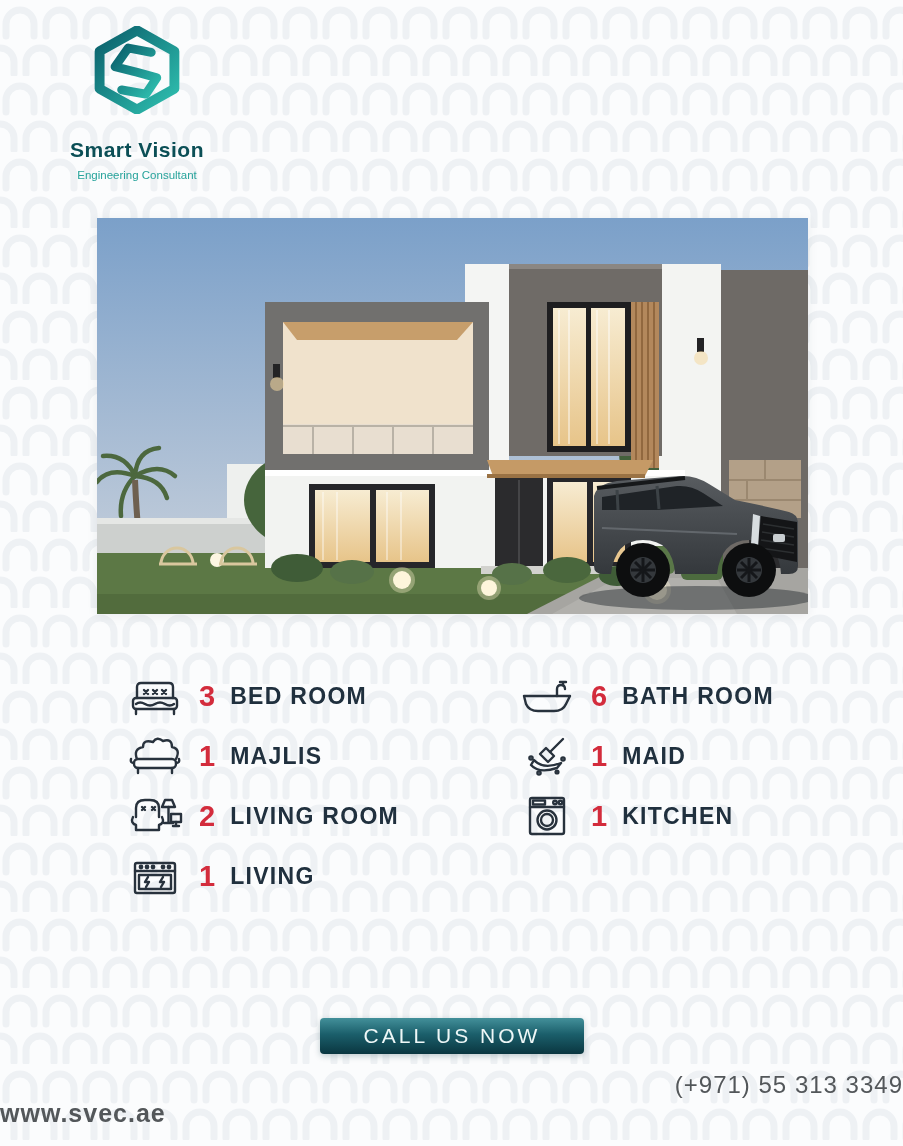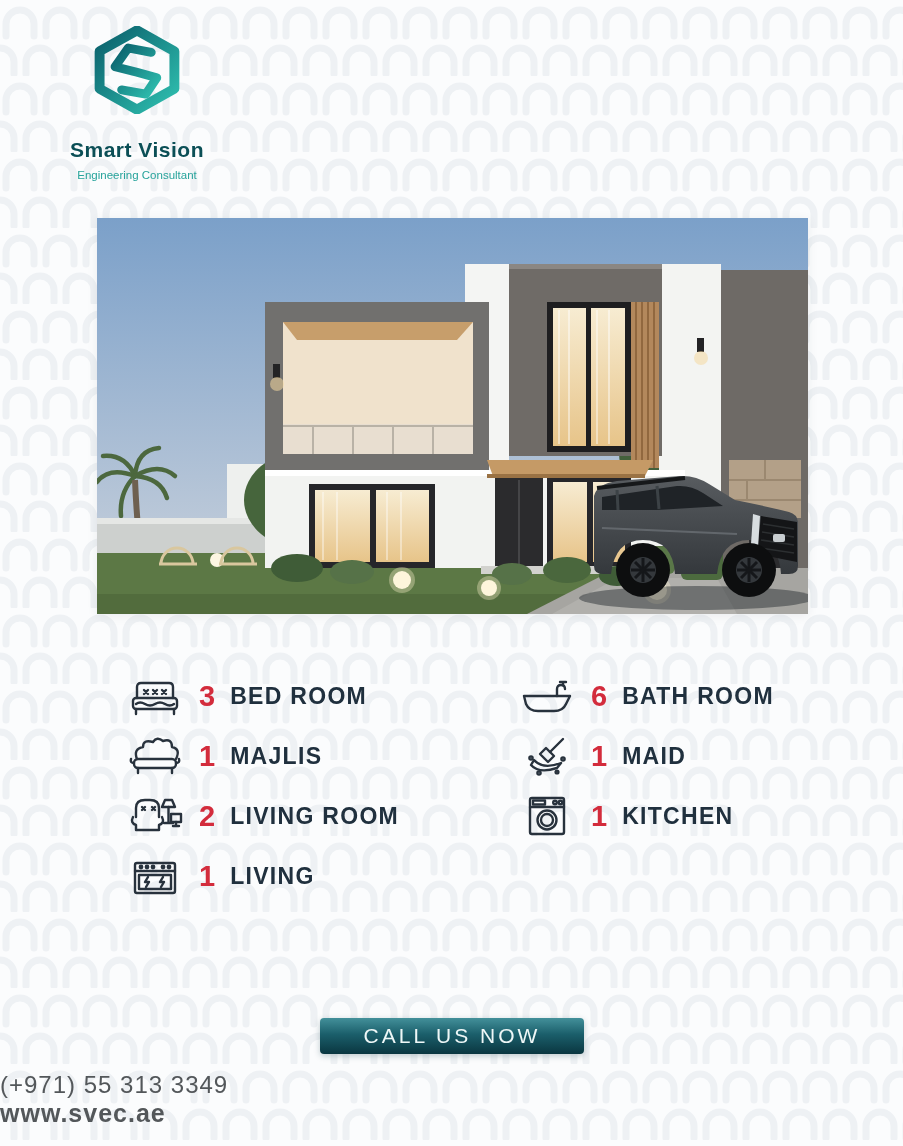--- a/index.html
+++ b/index.html
@@ -38,21 +38,21 @@
 
   
   .cta-button{
     left:320px;top:1018px;width:264px;height:36px;border:none;border-radius:4px;
     background:linear-gradient(180deg,#43909a 0%,#1b5f6b 45%,#0a3640 100%);
     color:#eef7f7;font-family:"Liberation Sans",sans-serif;
     font-size:21px;font-weight:500;letter-spacing:3px;
     display:flex;align-items:center;justify-content:center;cursor:pointer;
     box-shadow:0 2px 6px rgba(10,54,64,.25);
   }
-  .cta-phone{left:0;top:1071px;width:903px;text-align:left;font-size:24px;font-weight:500;color:#53575a;letter-spacing:1px;}
+  .cta-phone{left:0;top:1071px;width:903px;text-align:right;font-size:24px;font-weight:500;color:#53575a;letter-spacing:1px;}
   .cta-site{left:0;top:1099px;width:903px;text-align:left;font-size:25px;font-weight:700;color:#53575a;letter-spacing:1px;}
 
   .icon-stroke{stroke:#28323d;stroke-width:2.4;fill:none;stroke-linecap:round;stroke-linejoin:round;}
 </style>
 </head>
 <body>
 
 <svg class="bg-pattern" width="903" height="1146" aria-hidden="true">
   <defs>
     <pattern id="bgp" width="40" height="76" patternUnits="userSpaceOnUse">

